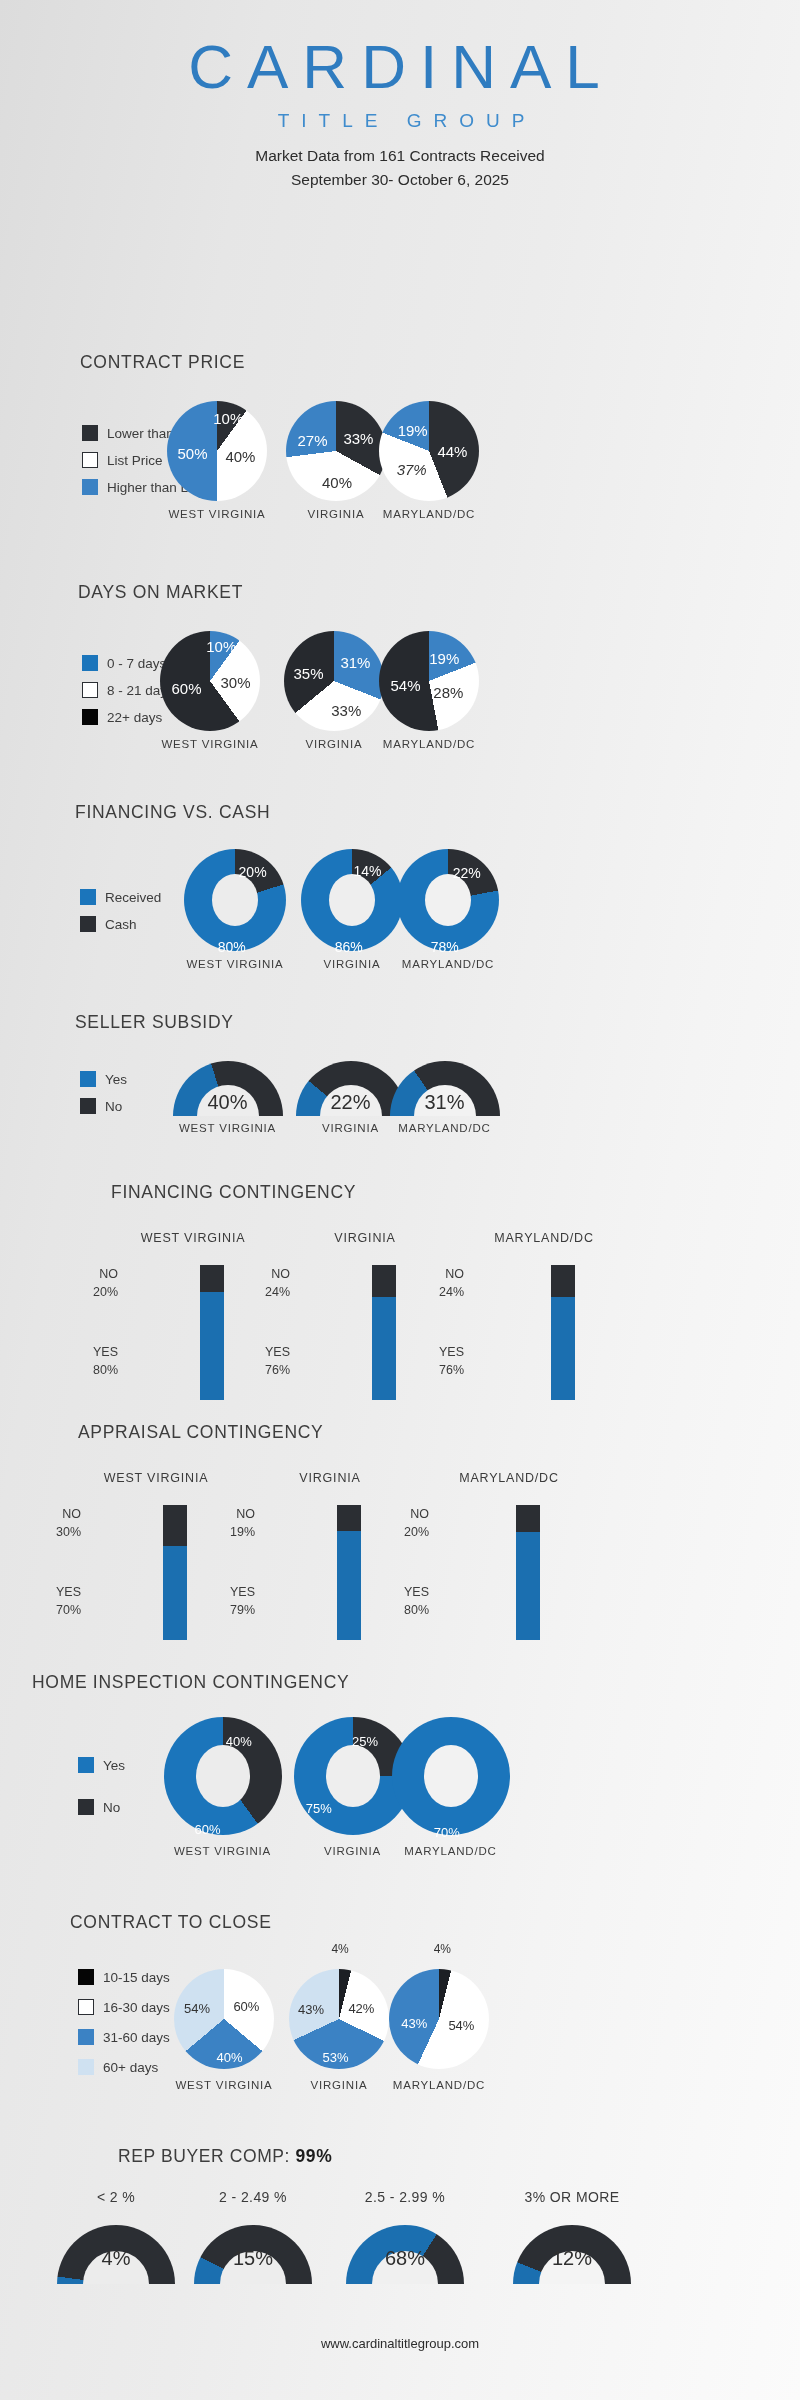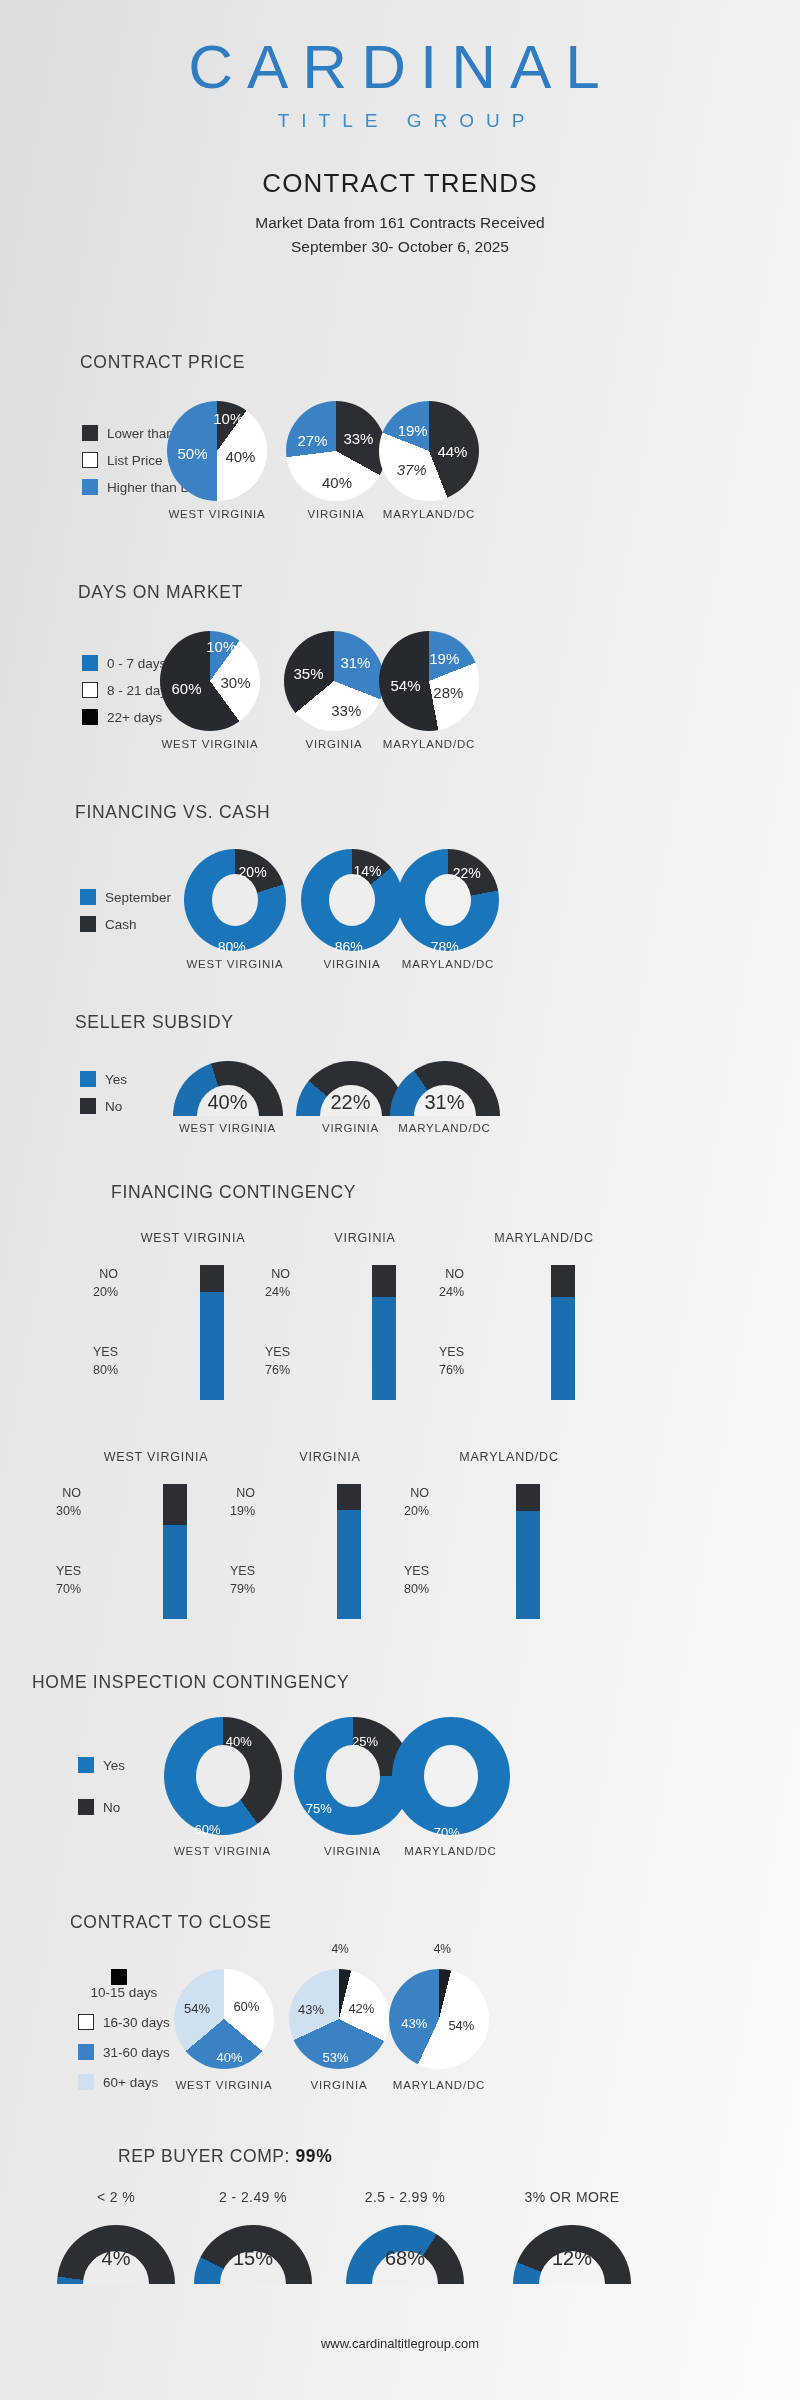--- a/index.html
+++ b/index.html
@@ -76,21 +76,20 @@
 </head>
 <body>
 
 <div class="page">
 
   <div class="logo-wrap">
     <div class="logo-main">CARDINAL</div>
     <div class="logo-sub">TITLE GROUP</div>
   </div>
 
-  <div class="title">CONTRACT TRENDS</div>
   <div class="subtitle">
     <div>Market Data from 161 Contracts Received</div>
     <div>September 30- October 6, 2025</div>
   </div>
 
   <div class="section" style="position:absolute; left:0; top:352px; width:800px;">
     <div class="sec-title" style="margin-left:80px;">CONTRACT PRICE</div>
 
     <div style="position:relative; height:175px; margin-top:14px;">
       <div class="legend" style="position:absolute; left:82px; top:38px;">
@@ -179,21 +178,21 @@
     </div>
   </div>
 
   <div class="section" style="position:absolute; left:0; top:802px; width:800px;">
     <div class="sec-title" style="margin-left:75px;">FINANCING VS. CASH</div>
 
     <div style="position:relative; height:165px; margin-top:16px;">
       <div class="legend" style="position:absolute; left:80px; top:50px;">
         <div class="legend-row">
           <span class="sw sw-blue2"></span>
-          <span>September</span>
+          <span>Received</span>
         </div>
         <div class="legend-row">
           <span class="sw sw-dark"></span>
           <span>Cash</span>
         </div>
       </div>
 
       <div class="chartcell" style="position:absolute; left:180px; top:10px; width:110px;">
         <div class="donut" style="width:102px;height:102px;background:conic-gradient(#2b2e33 0deg 72deg,#1b75bb 72deg 360deg);">
           <div style="position:absolute;left:50%;top:50%;transform:translate(-50%,-50%);width:46px;height:52px;border-radius:50%;background:#ececec;"></div>
@@ -331,20 +330,21 @@
           <div class="barstack" style="height:135px;">
             <div class="bar-no" style="height:24%;"></div>
             <div class="bar-yes" style="height:76%;"></div>
           </div>
         </div>
       </div>
     </div>
   </div>
 
   <div class="section" style="position:absolute; left:0; top:1422px; width:800px;">
+    <div class="sec-title" style="margin-left:78px;">APPRAISAL CONTINGENCY</div>
 
     <div style="position:relative; height:210px; margin-top:28px;">
       <div style="position:absolute;left:56px;top:0;width:200px;">
         <div class="headcap">WEST VIRGINIA</div>
         <div class="bargroup" style="margin-top:20px;">
           <div class="barlabels">
             <div class="bl-top">
               <div>NO</div>
               <div>30%</div>
             </div>
@@ -443,21 +443,21 @@
         <div class="cap" style="margin-top:10px;">MARYLAND/DC</div>
       </div>
     </div>
   </div>
 
   <div class="section" style="position:absolute; left:0; top:1912px; width:800px;">
     <div class="sec-title" style="margin-left:70px;">CONTRACT TO CLOSE</div>
 
     <div style="position:relative; height:180px; margin-top:12px;">
       <div class="legend" style="position:absolute; left:78px; top:24px;">
-        <div class="legend-row" style="margin-bottom:14px;flex-direction:column;">
+        <div class="legend-row" style="margin-bottom:14px;">
           <span class="sw sw-black"></span>
           <span>10-15 days</span>
         </div>
         <div class="legend-row" style="margin-bottom:14px;">
           <span class="sw sw-white"></span>
           <span>16-30 days</span>
         </div>
         <div class="legend-row" style="margin-bottom:14px;">
           <span class="sw sw-blue"></span>
           <span>31-60 days</span>

